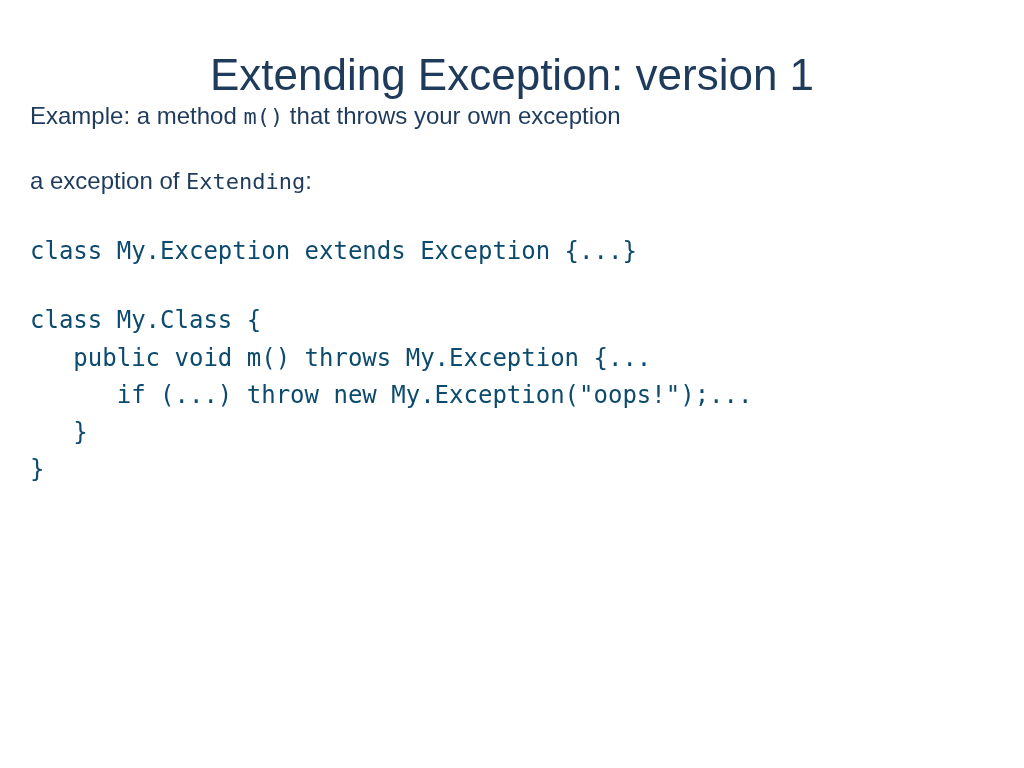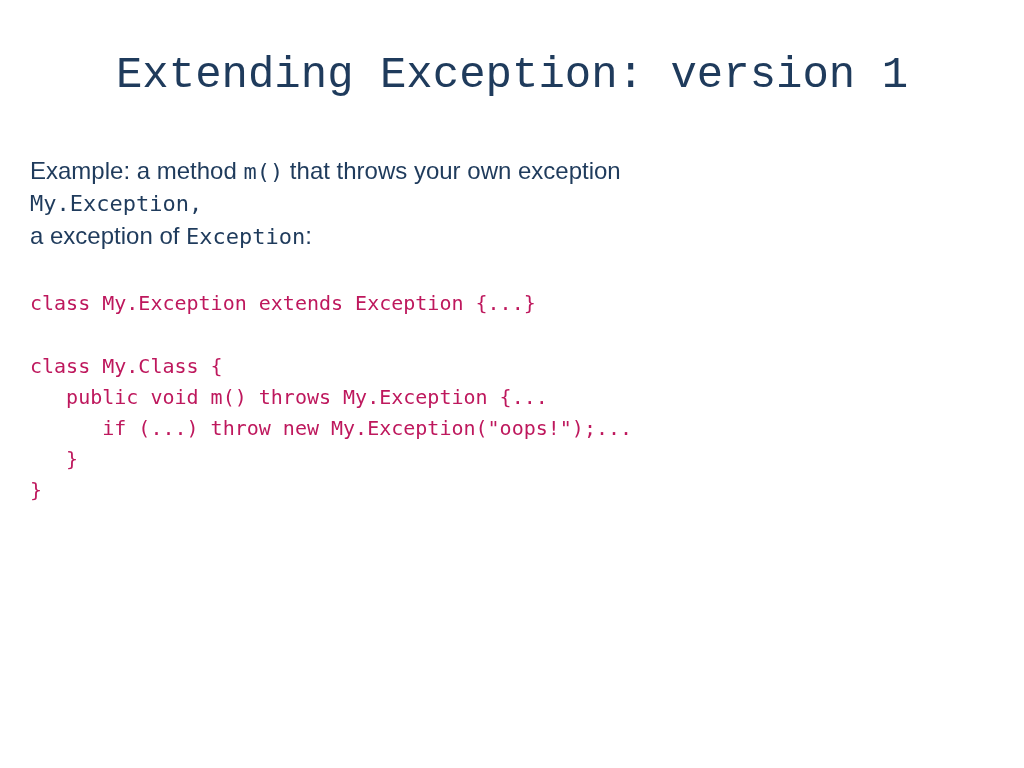--- a/index.html
+++ b/index.html
@@ -14,53 +14,51 @@
       font-family: Verdana, Geneva, sans-serif;
       color: #1f3b5c;
       padding: 50px 30px 30px 30px;
       overflow: hidden;
     }
     .title {
       font-size: 44px;
       font-weight: 400;
       text-align: center;
       color: #1f3b5c;
-      margin-bottom: 55px;
-      font-family: Liberation Mono, monospace;
     }
     .intro {
       font-size: 24px;
       color: #1f3b5c;
       line-height: 1.35;
       margin-bottom: 36px;
     }
     .intro .code-inline {
       font-family: "DejaVu Sans Mono", "Courier New", monospace;
       font-size: 22px;
     }
     .code-block {
       font-family: "DejaVu Sans Mono", "Courier New", monospace;
-      font-size: 20px;
-      color: #be185d;
+      font-size: 24px;
+      color: #0c4a6e;
       white-space: pre;
       line-height: 1.55;
     }
     .code-block.first {
       margin-bottom: 32px;
     }
   </style>
 </head>
 <body>
 
 <h1 class="title">Extending Exception: version 1</h1>
 
 <div class="intro">
   <span>Example: a method </span><span class="code-inline">m()</span><span> that throws your own exception</span><br>
-  <span class="code-inline">My.Exception,</span><br>
-  <span>a exception of </span><span class="code-inline">Exception</span><span>:</span>
+  <br>
+  <span>a exception of </span><span class="code-inline">Extending</span><span>:</span>
 </div>
 
 <div class="code-block first">class My.Exception extends Exception {...}</div>
 
 <div class="code-block">class My.Class {
    public void m() throws My.Exception {...
       if (...) throw new My.Exception("oops!");...
    }
 }</div>
 

